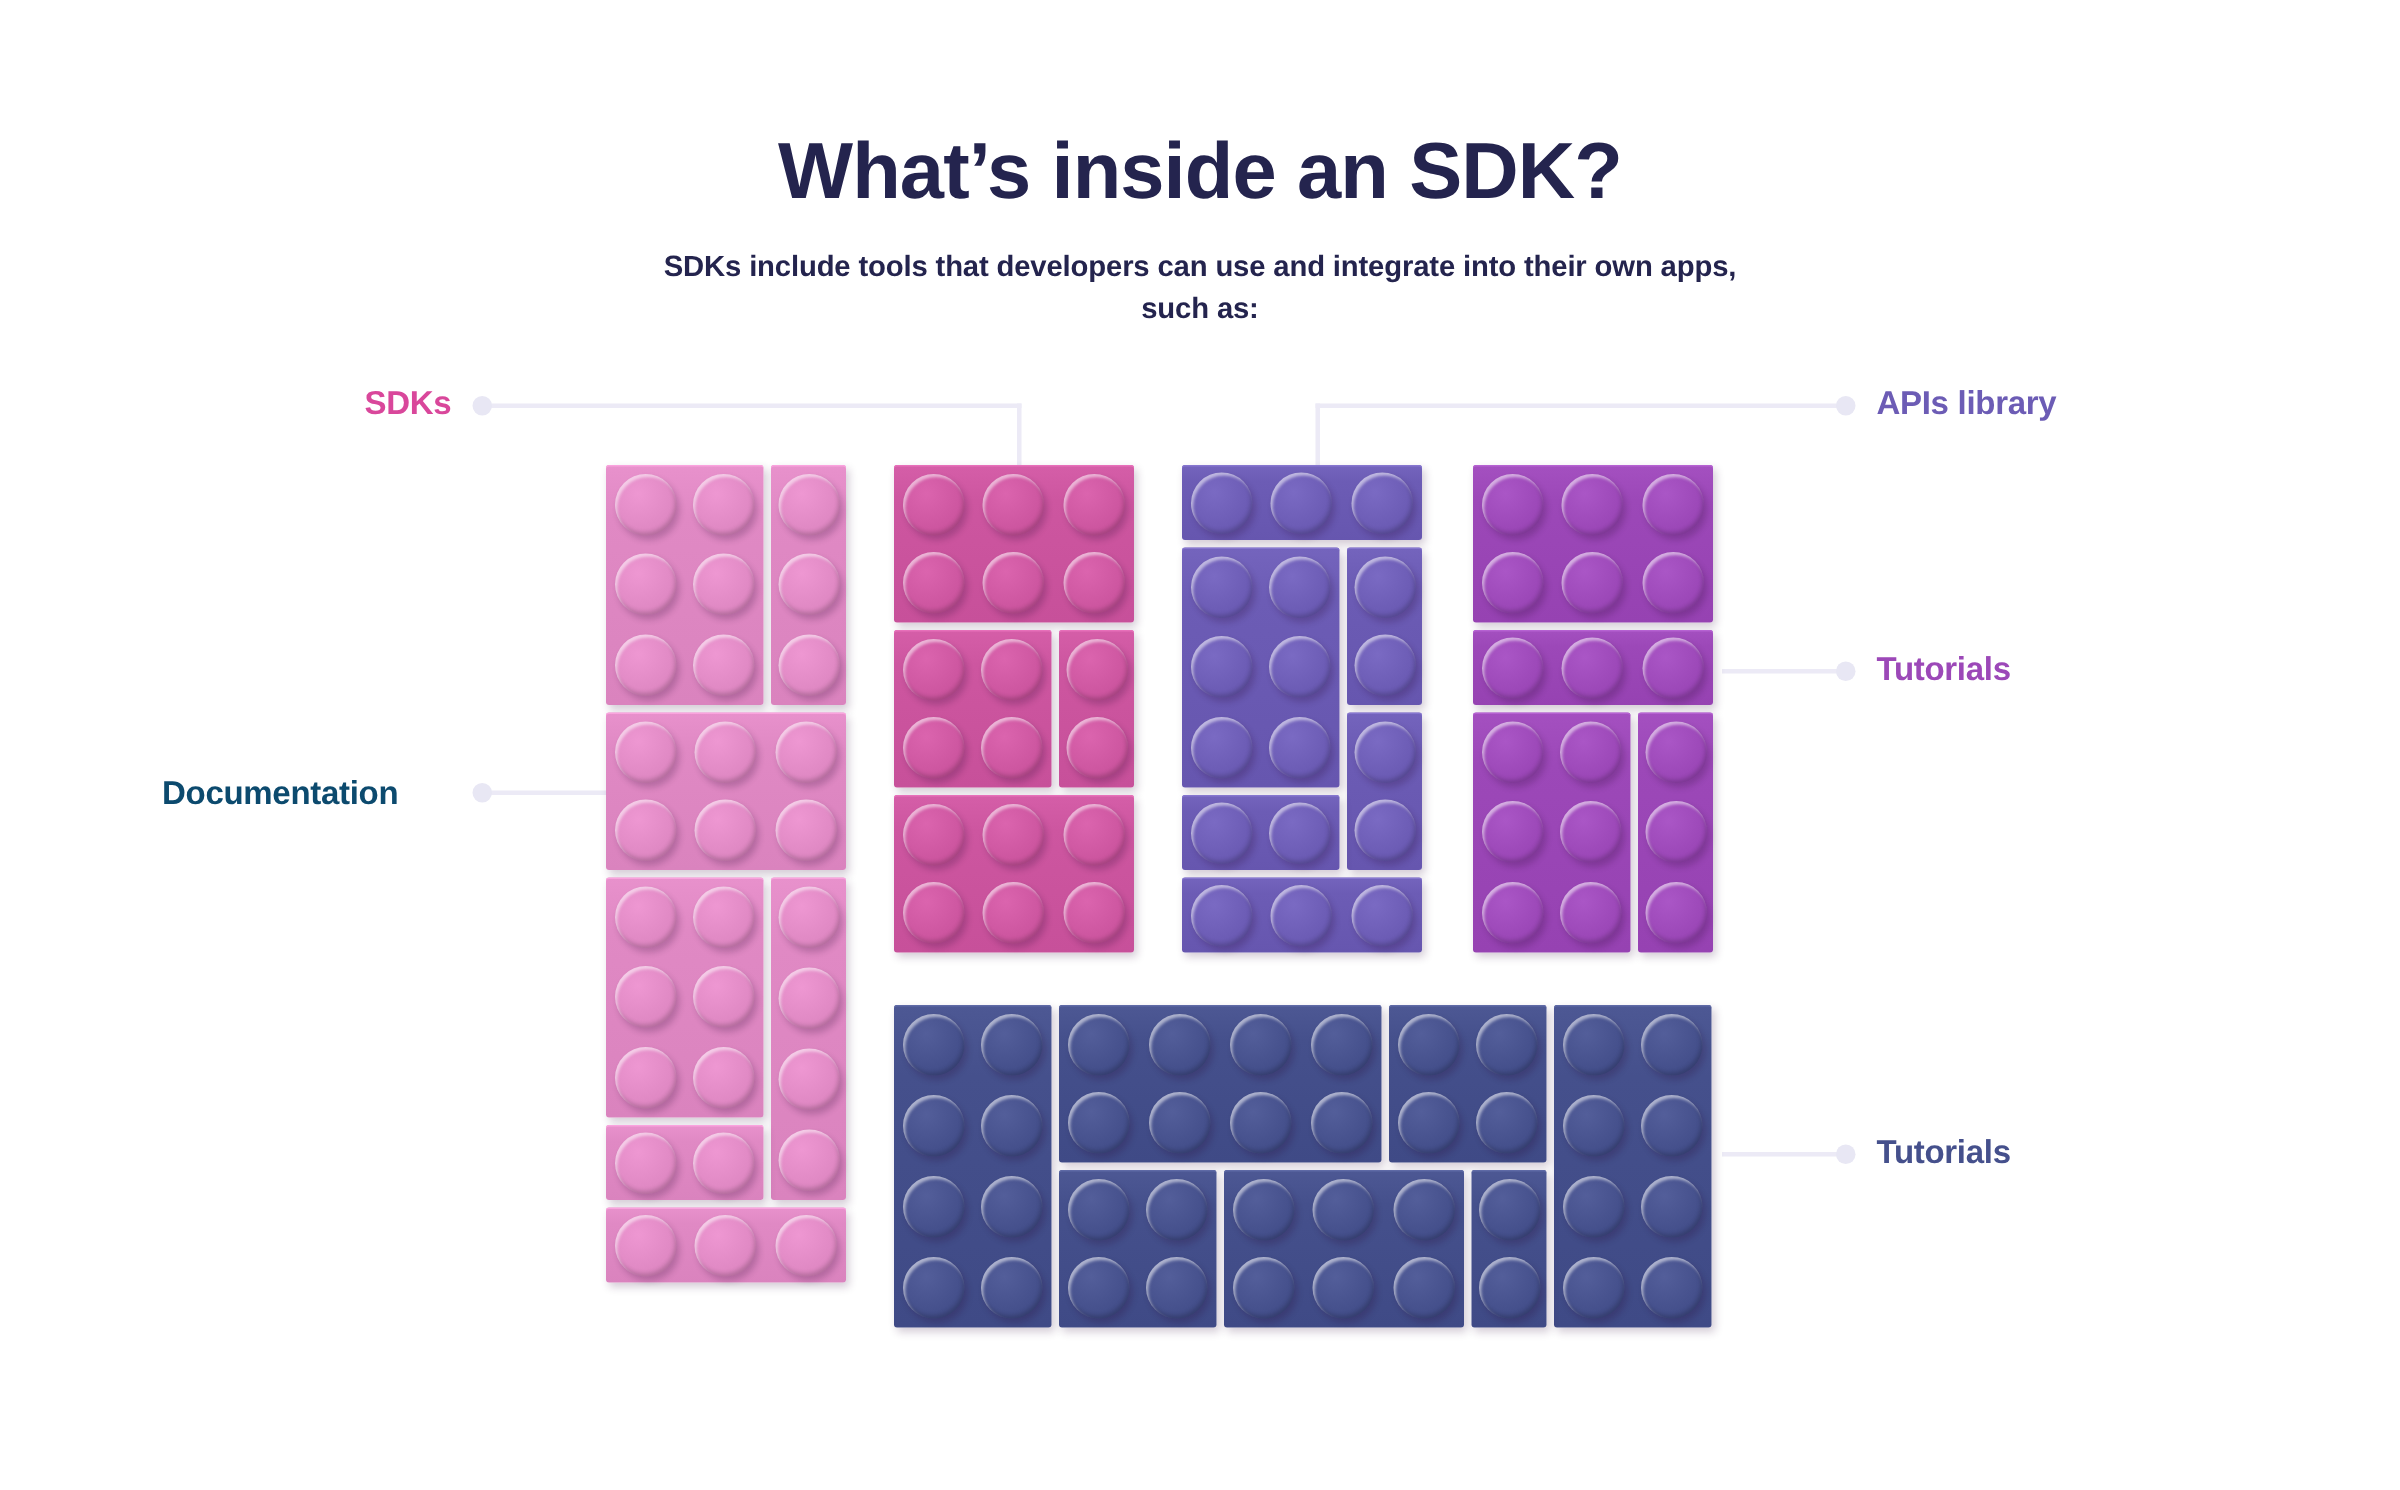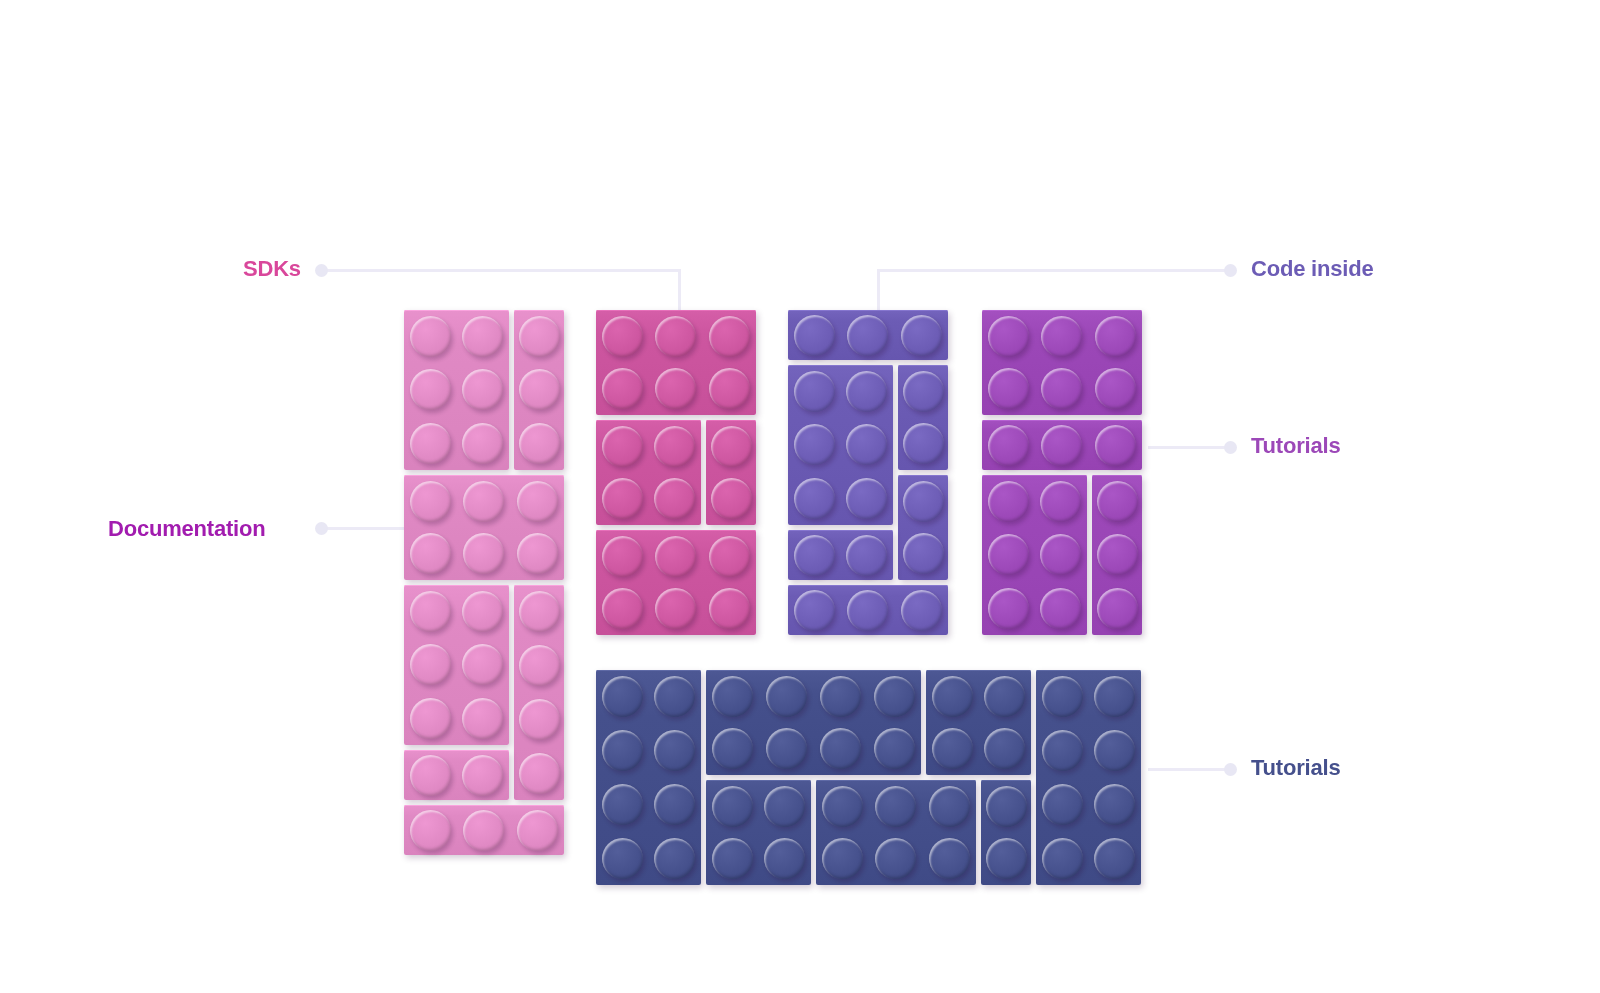--- a/index.html
+++ b/index.html
@@ -124,20 +124,22 @@
       inset -1px -2px 3px rgba(0,0,0,0.18),
       2px 3px 4px rgba(40,10,50,0.22);
   }
 </style>
 </head>
 <body>
 
 <div id="stage">
 
   <div class="header">
+    <h1 class="title">What’s inside an SDK?</h1>
+    <div class="subtitle">SDKs include tools that developers can use and integrate into their own apps, such as:</div>
   </div>
 
   <div id="lines-layer">
       <div class="lead h" style="left: 322px; top: 269px; width: 359px;"></div>
       <div class="lead v" style="left: 678px; top: 269px; height: 43px;"></div>
       <div class="lead h" style="left: 322px; top: 527px; width: 84px;"></div>
       <div class="lead h" style="left: 877px; top: 269px; width: 350px;"></div>
       <div class="lead v" style="left: 877px; top: 269px; height: 43px;"></div>
       <div class="lead h" style="left: 1148px; top: 446px; width: 80px;"></div>
       <div class="lead h" style="left: 1148px; top: 768px; width: 80px;"></div>
@@ -636,23 +638,23 @@
               <div class="disc" style="width: 41px; height: 41px; background: radial-gradient(circle at 38% 32%, rgb(83, 94, 154) 0%, rgb(69, 80, 140) 62%, rgb(59, 70, 130) 100%);"></div>
             </div>
           </div>
         </div>
       </div>
     </div>
 
   <div id="callouts-layer">
       <div class="callout left" style="color: rgb(217, 71, 155); top: 258px; left: 243px;">SDKs</div>
       <div class="dot" style="left: 315px; top: 264px;"></div>
-      <div class="callout left" style="color: #a21caf; top: 518px; left: 108px; text-align: center;">Documentation</div>
+      <div class="callout left" style="color: #0c4a6e; top: 518px; left: 108px; text-align: center;">Documentation</div>
       <div class="dot" style="left: 315px; top: 522px;"></div>
-      <div class="callout right" style="color: rgb(108, 92, 181); top: 258px; left: 1251px;">Code inside</div>
+      <div class="callout right" style="color: rgb(108, 92, 181); top: 258px; left: 1251px;">APIs library</div>
       <div class="dot" style="left: 1224px; top: 264px;"></div>
       <div class="callout right" style="color: rgb(156, 72, 184); top: 435px; left: 1251px;">Tutorials</div>
       <div class="dot" style="left: 1224px; top: 441px;"></div>
       <div class="callout right" style="color: rgb(69, 80, 140); top: 757px; left: 1251px;">Tutorials</div>
       <div class="dot" style="left: 1224px; top: 763px;"></div>
     </div>
 
 </div>
 
 </body></html>

